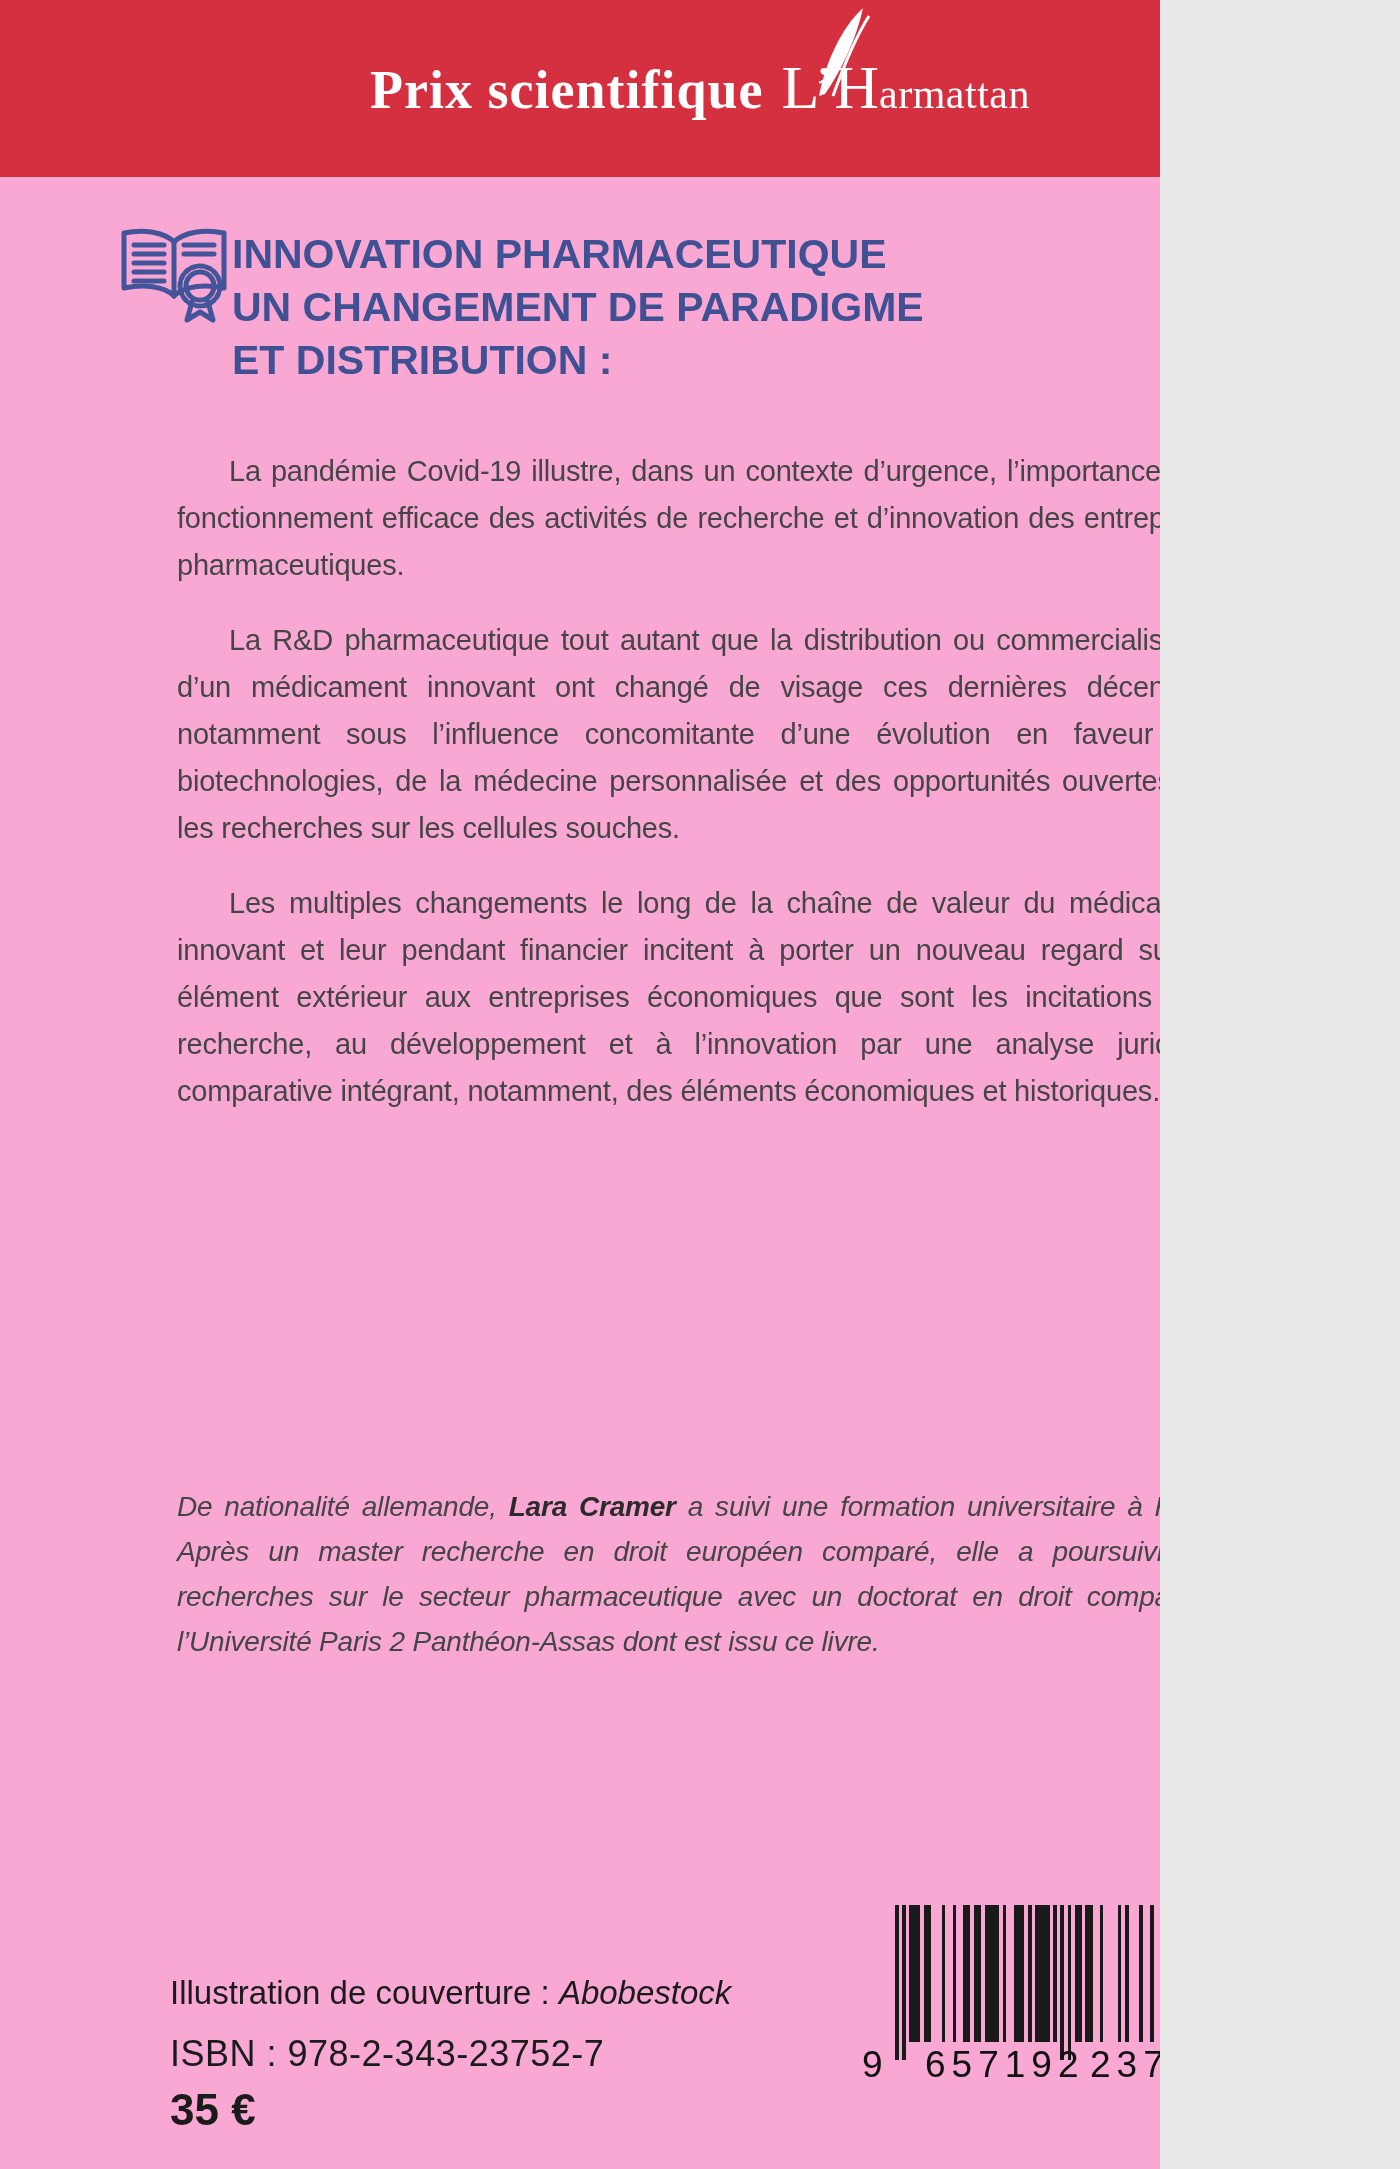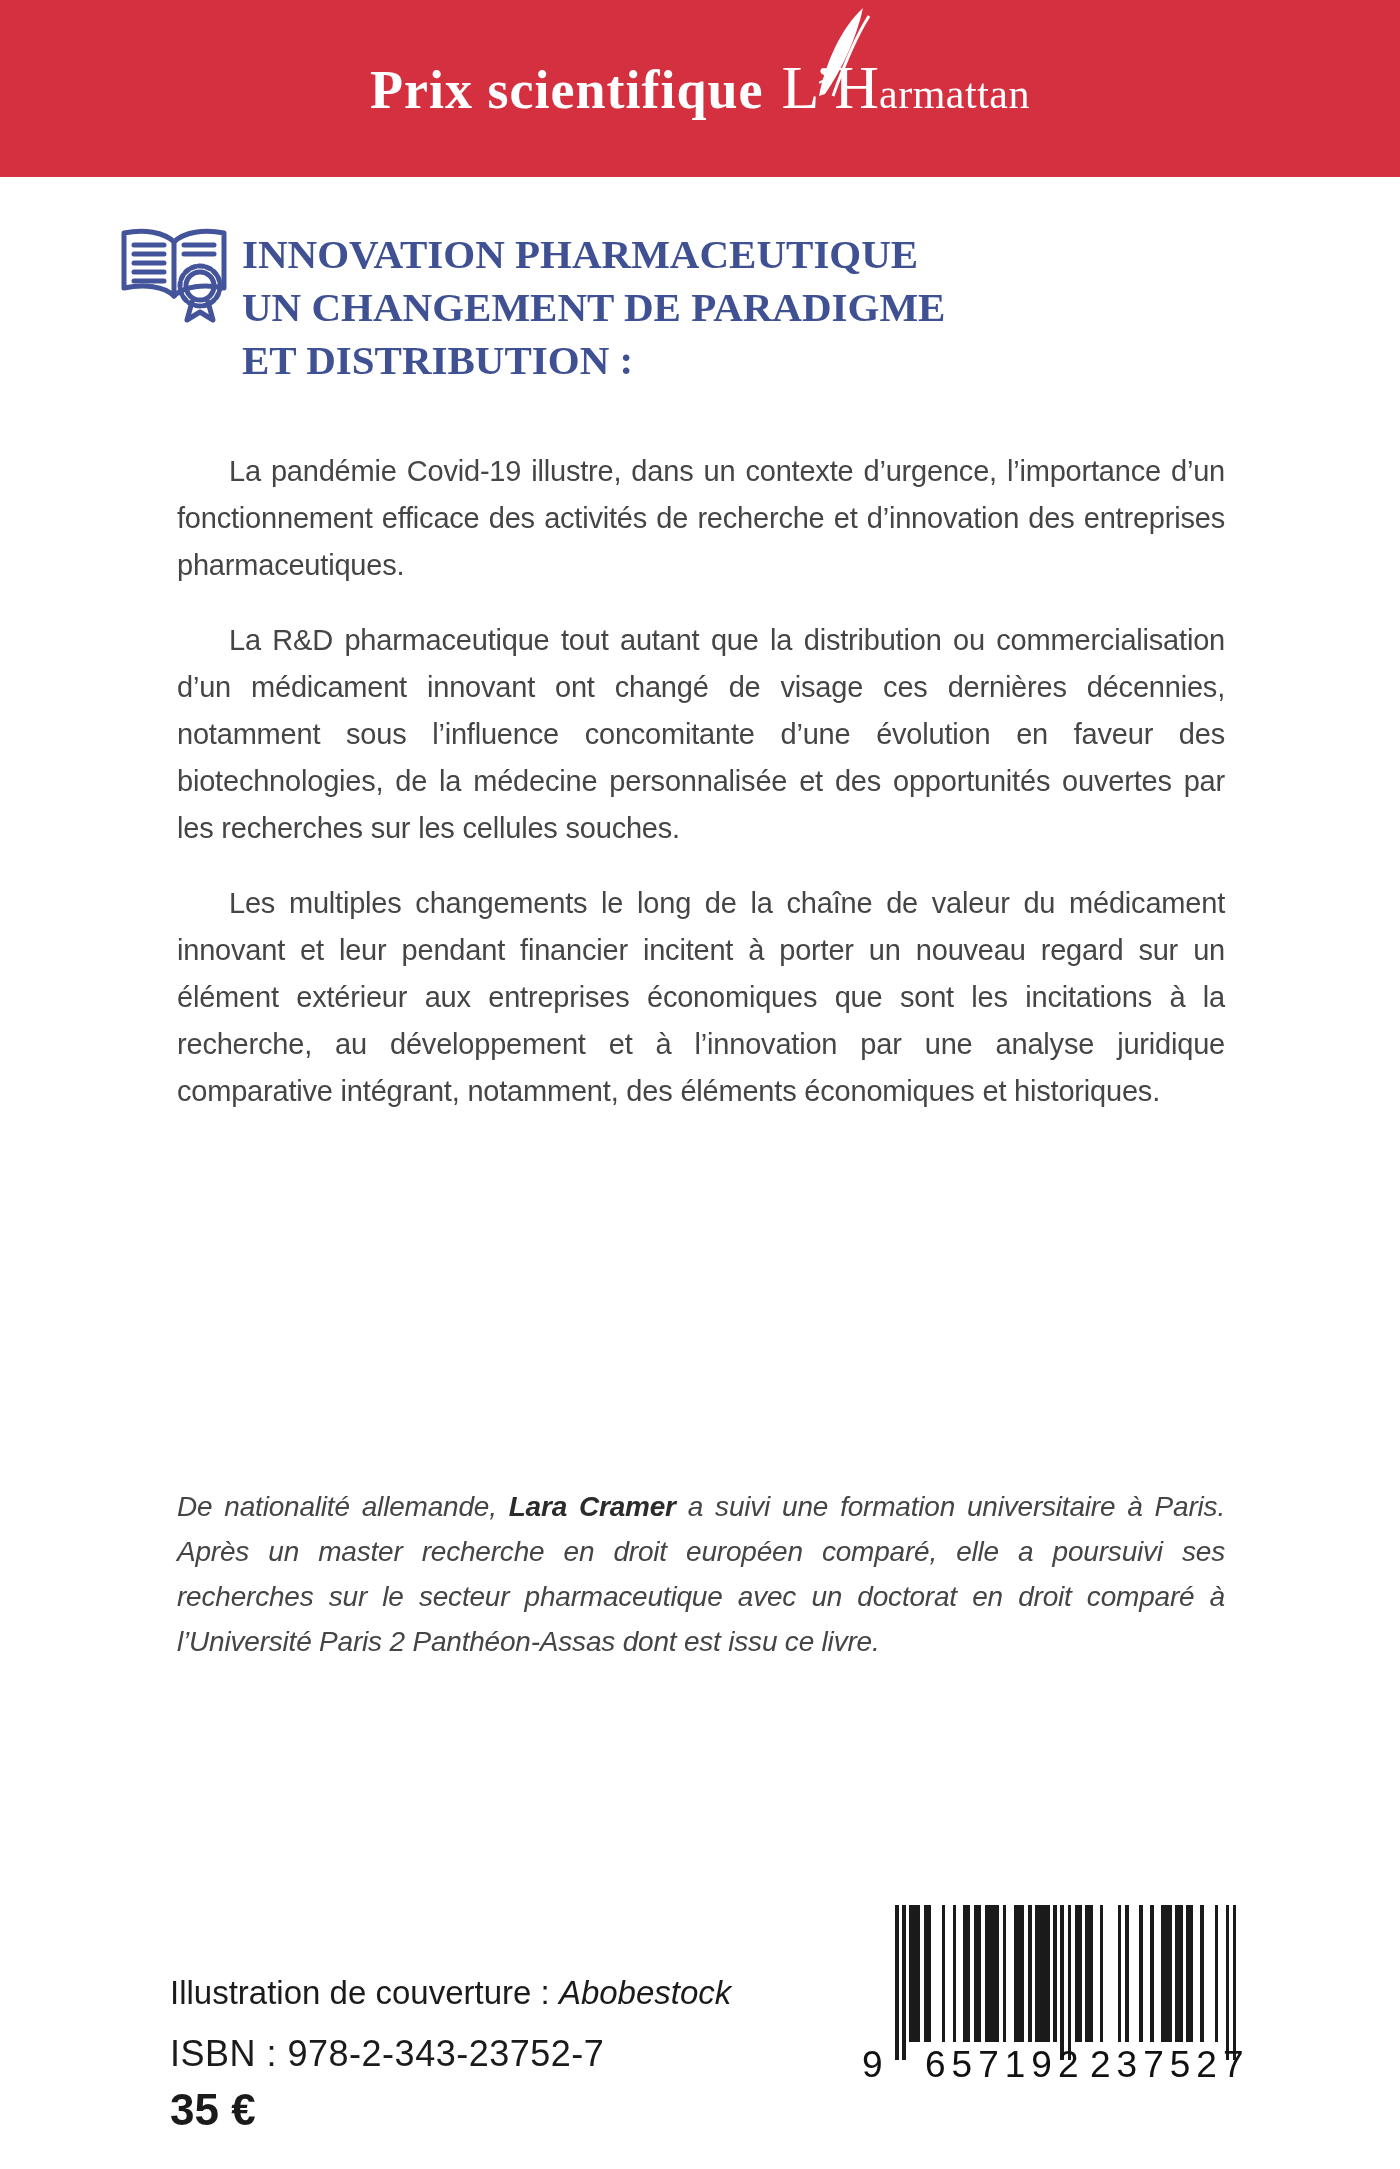--- a/index.html
+++ b/index.html
@@ -1,32 +1,32 @@
 <!DOCTYPE html>
 <html><head>
 <meta charset="utf-8">
 <style>
   html,body{margin:0;padding:0;background:#e8e8e8;}
-  .page{position:relative;width:1400px;height:2169px;background:#ffffff;overflow:hidden;
+  .page{position:relative;width:1160px;height:2169px;background:#f9a8d4;overflow:hidden;
         font-family:"Liberation Sans",sans-serif;}
 
   
   .banner{position:absolute;left:0;top:0;width:1400px;height:177px;background:#d4303f;}
   .banner-inner{position:absolute;left:0;right:0;top:52px;display:flex;justify-content:center;
                 align-items:baseline;gap:18px;color:#ffffff;}
   .prize{font-family:"Liberation Serif",serif;font-weight:bold;font-size:54px;letter-spacing:1px;}
   .publisher{position:relative;font-family:"Liberation Serif",serif;white-space:nowrap;}
   .publisher .lh{font-size:62px;}
   .publisher .rest{font-size:42px;letter-spacing:0.5px;}
   .feather{position:absolute;left:32px;top:-46px;}
 
   
   .award-icon{position:absolute;left:112px;top:222px;}
-  .book-title{position:absolute;left:242px;top:228px;width:860px;
-              font-family:Liberation Serif, serif;font-weight:bold;font-size:41px;line-height:53px;
+  .book-title{position:absolute;left:232px;top:228px;width:860px;
+              font-family:Liberation Sans, sans-serif;font-weight:bold;font-size:41px;line-height:53px;
               color:#3f5193;letter-spacing:0px;}
 
   
   .synopsis{position:absolute;left:177px;width:1048px;top:448px;color:#454545;}
   .synopsis p{margin:0 0 28px 0;font-size:29px;line-height:47px;text-align:justify;
               text-indent:52px;letter-spacing:-0.2px;}
 
   
   .award-strip{position:absolute;left:177px;width:1048px;top:1262px;
                border-top:2px dotted #707487;border-bottom:2px dotted #707487;

